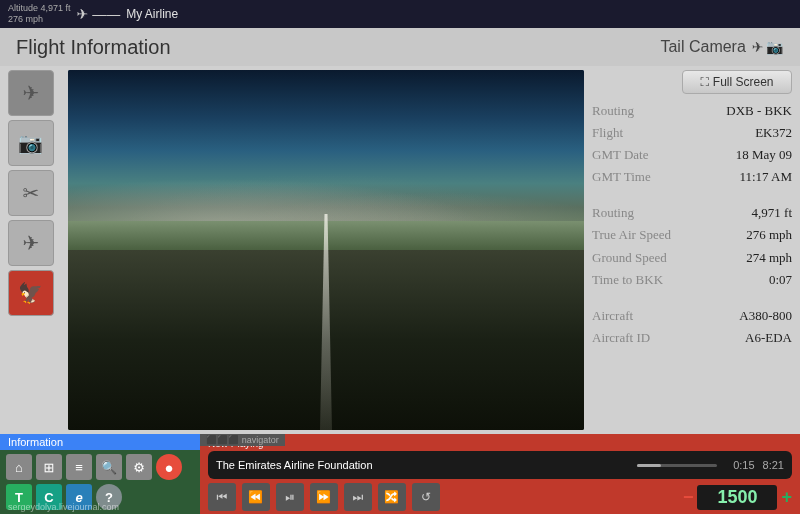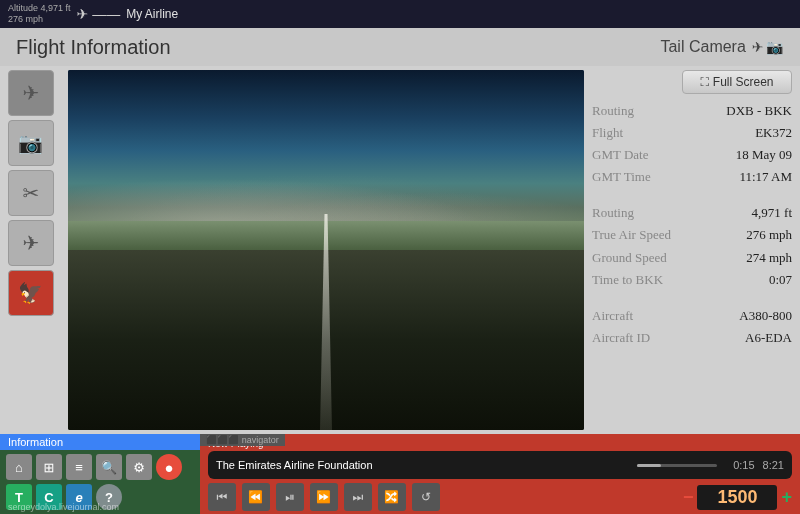--- a/index.html
+++ b/index.html
@@ -355,21 +355,21 @@
       margin-left: auto;
     }
     .volume-minus {
       color: #e74c3c;
       font-size: 18px;
       cursor: pointer;
       font-weight: bold;
     }
     .volume-display {
       background: #1a1a1a;
-      color: #fdba74;
+      color: #86efac;
       font-size: 18px;
       font-weight: bold;
       padding: 2px 20px;
       border-radius: 3px;
       min-width: 60px;
       text-align: center;
     }
     .volume-plus {
       color: #27ae60;
       font-size: 18px;

